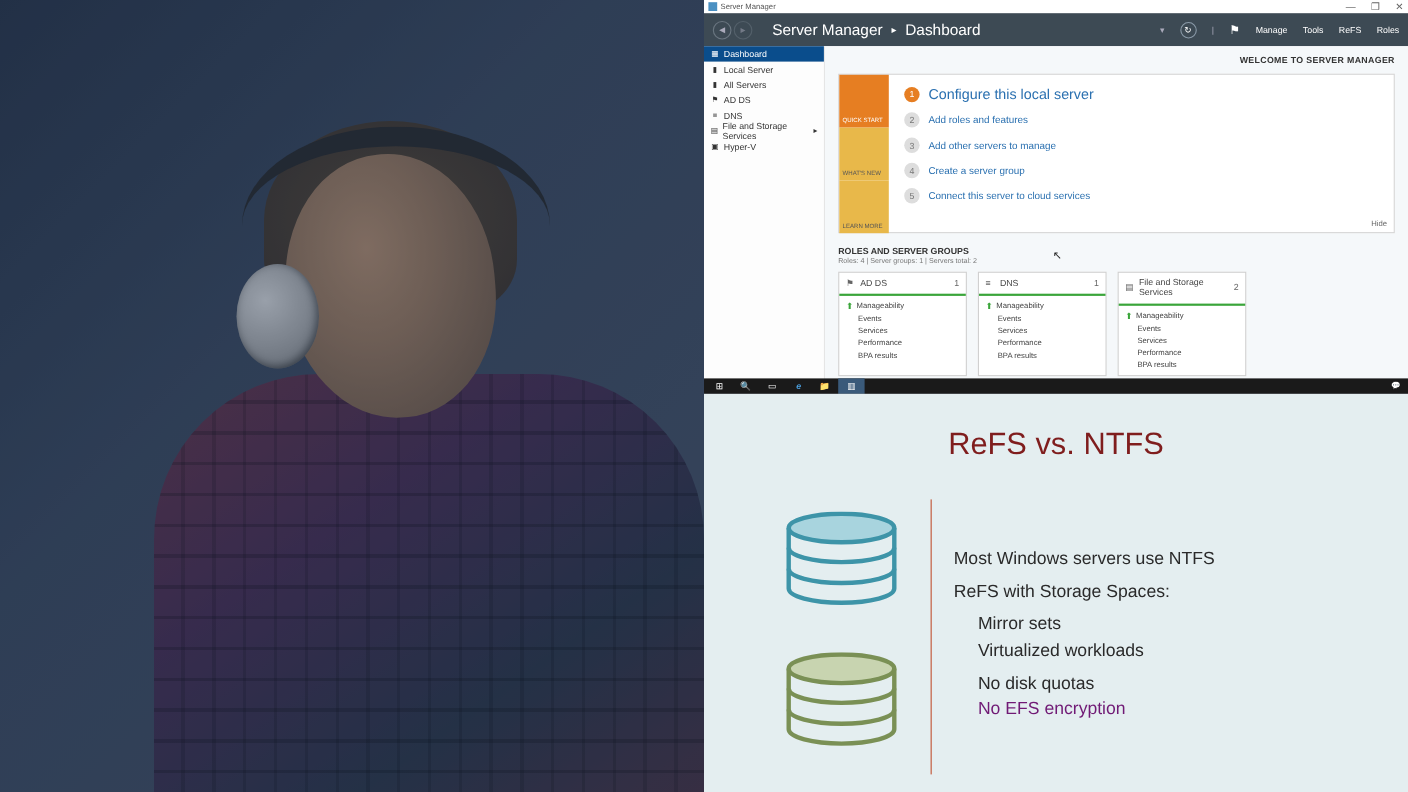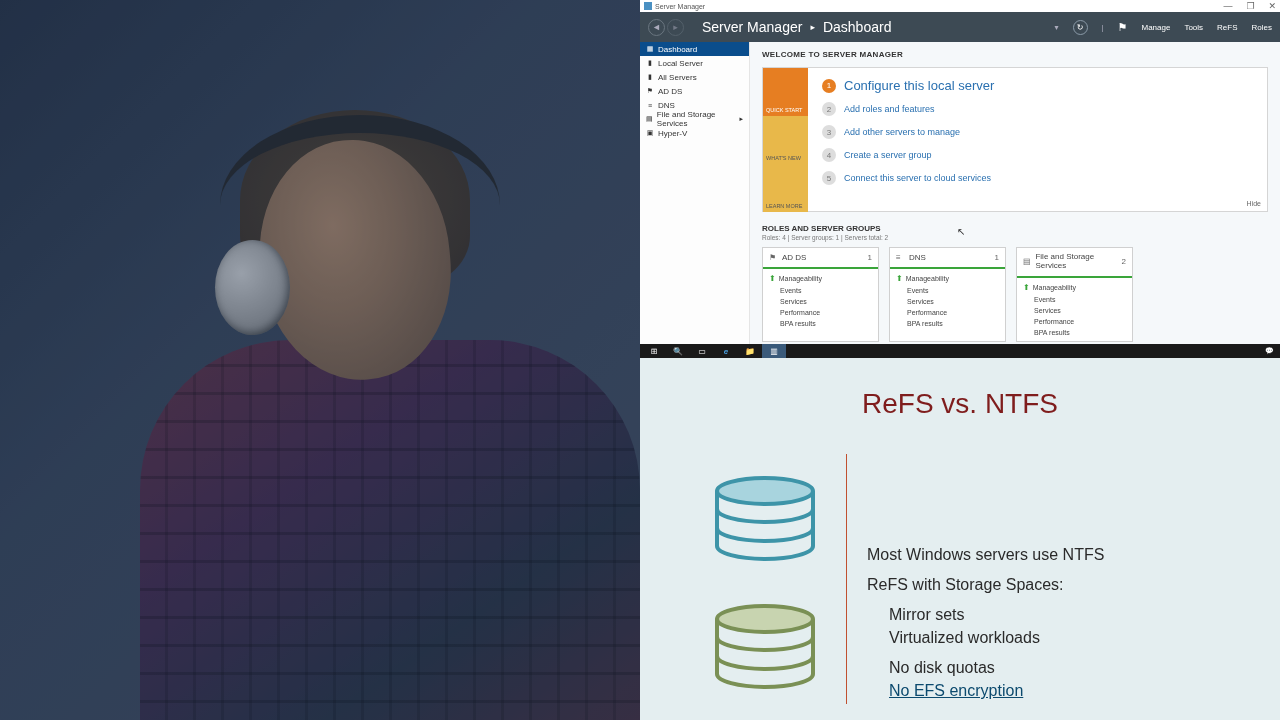--- a/index.html
+++ b/index.html
@@ -27,21 +27,21 @@
 .sm-breadcrumb { font-size: 14px; font-weight: 300; display: flex; align-items: center; gap: 8px; }
 .sm-header-right { margin-left: auto; display: flex; align-items: center; gap: 14px; font-size: 8px; }
 .sm-refresh { width: 15px; height: 15px; border: 1px solid #8a9aa8; border-radius: 50%; display: flex; align-items: center; justify-content: center; }
 .sm-flag { font-size: 11px; }
 .sm-body { flex: 1; display: flex; min-height: 0; }
 .sm-sidebar { width: 110px; background: #fdfdfd; border-right: 1px solid #e5e5e5; }
 .sm-nav-item { display: flex; align-items: center; padding: 2px 6px; font-size: 8px; color: #333; gap: 4px; height: 14px; cursor: pointer; }
 .sm-nav-item.active { background: #0a4d8c; color: #fff; }
 .sm-nav-icon { width: 8px; height: 8px; display: flex; align-items: center; justify-content: center; font-size: 7px; }
 .sm-main { flex: 1; background: #f5f8fa; padding: 8px 12px; overflow: hidden; }
-.sm-welcome-title { font-size: 8px; font-weight: 600; color: #333; letter-spacing: 0.3px; margin-bottom: 8px; }
+.sm-welcome-title { font-size: 8px; font-weight: 600; color: #333; letter-spacing: 0.3px; margin-bottom: 8px; text-align: right; }
 .sm-welcome-box { border: 1px solid #d5d5d5; background: #fff; height: 145px; display: flex; }
 .sm-welcome-tabs { width: 45px; display: flex; flex-direction: column; }
 .sm-wtab { flex: 0 0 48px; display: flex; align-items: flex-end; padding: 3px 3px; font-size: 5.5px; color: #fff; }
 .sm-wtab.orange { background: #e67e22; }
 .sm-wtab.yellow { background: #e8b84a; color: #555; }
 .sm-welcome-steps { flex: 1; padding: 10px 14px; position: relative; }
 .sm-step { display: flex; align-items: center; gap: 8px; margin-bottom: 9px; }
 .sm-step-num { width: 14px; height: 14px; border-radius: 50%; background: #ddd; color: #777; display: flex; align-items: center; justify-content: center; font-size: 8px; }
 .sm-step-num.primary { background: #e67e22; color: #fff; }
 .sm-step-text { color: #2a70b0; font-size: 9px; }
@@ -61,28 +61,28 @@
 
 
 .taskbar { position: absolute; left: 640px; top: 344px; width: 640px; height: 14px; background: #1a1a1a; display: flex; align-items: center; padding: 0 2px; gap: 0; }
 .tb-item { width: 24px; height: 14px; display: flex; align-items: center; justify-content: center; color: #fff; font-size: 8px; cursor: pointer; }
 .tb-item.active { background: #3a5a7a; }
 .tb-tray { margin-left: auto; display: flex; align-items: center; gap: 6px; padding-right: 4px; color: #ccc; font-size: 7px; }
 
 
 .slide { position: absolute; left: 640px; top: 358px; width: 640px; height: 362px; background: #e4eef0; padding: 30px 20px 20px 20px; }
 .slide-title { text-align: center; font-size: 28px; font-weight: 300; color: #7f1d1d; margin-bottom: 28px; font-family: "Segoe UI Light", "Segoe UI", sans-serif; }
-.slide-body { display: flex; gap: 20px; align-items: flex-end; padding-left: 50px; }
+.slide-body { display: flex; gap: 20px; align-items: center; padding-left: 50px; }
 .db-col { display: flex; flex-direction: column; gap: 28px; padding-top: 6px; }
 .db-icon { width: 110px; height: 100px; }
 .divider { width: 1px; background: #c05030; height: 250px; margin-top: 6px; margin-left: 6px; }
 .slide-text { flex: 1; font-size: 16px; color: #2a2a2a; line-height: 1.35; padding-top: 4px; }
 .slide-text p { margin-bottom: 8px; font-weight: 500; }
 .slide-text .sub { padding-left: 22px; font-weight: 400; margin-bottom: 2px; }
-.slide-text .hl { color: #0c4a6e; text-decoration: underline; }
+.slide-text .hl { color: #701a75; }
 
 </style>
 </head>
 <body>
 
 <div class="left-photo">
   <div class="person-silhouette">
     <div class="body"></div>
     <div class="shirt-pattern"></div>
     <div class="hair"></div>

